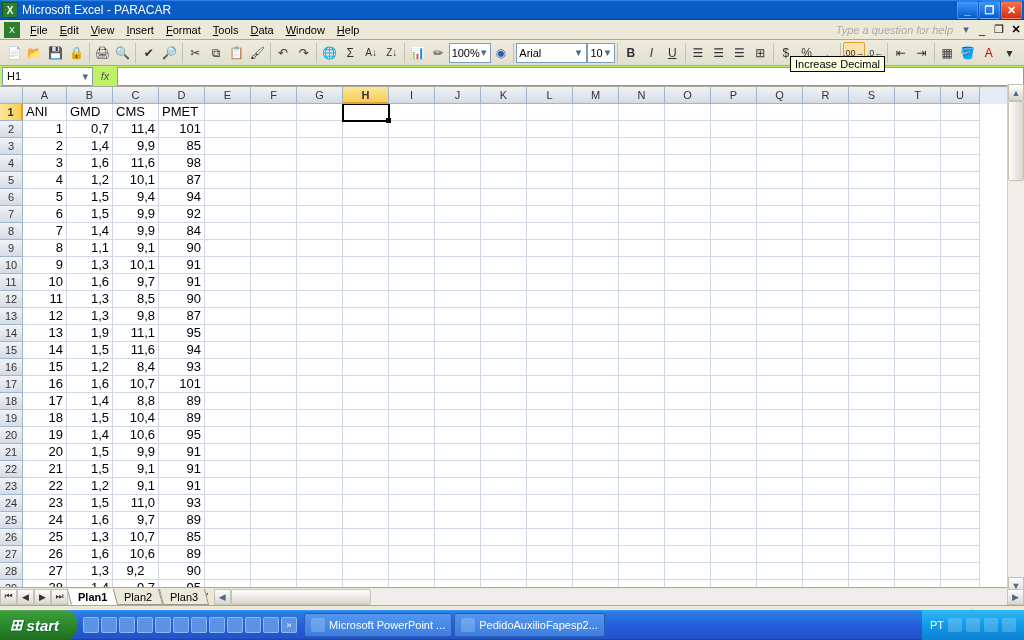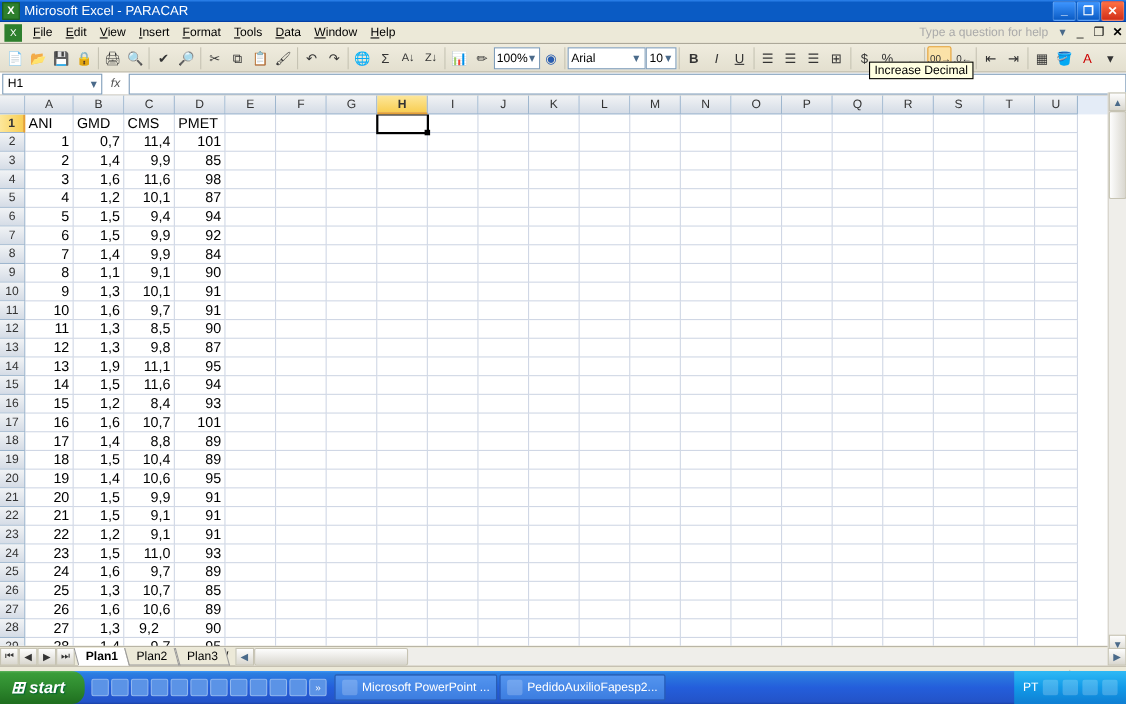--- a/index.html
+++ b/index.html
@@ -10,41 +10,41 @@
 .title-bar .excel-logo { width:16px; height:16px; background:#2d7f2d; margin-right:4px; display:inline-flex; align-items:center; justify-content:center; font-size:10px; font-weight:bold; color:#fff; border:1px solid #1a5a1a;}
 .title-bar .title { font-weight:normal; font-size:12px; flex:0 0 auto; }
 .title-bar .spacer { flex:1; }
 .title-bar .win-btn { width:21px; height:18px; margin-left:1px; background:linear-gradient(to bottom,#3d95ff,#0a5bc4); border:1px solid #fff3; border-radius:2px; display:inline-flex; align-items:center; justify-content:center; font-family:Arial; font-weight:bold; color:#fff; cursor:pointer; }
 .title-bar .win-btn.close { background:linear-gradient(to bottom,#ff7043,#d12f19); }
 
 
 .menu-bar { height:20px; background:#ece9d8; display:flex; align-items:center; padding-left:4px; border-bottom:1px solid #aca899; }
 .menu-bar .doc-icon { width:16px; height:16px; background:#2d7f2d; margin-right:4px; display:inline-flex; align-items:center; justify-content:center; font-size:9px; color:#fff;}
 .menu-bar .menu-item { padding:2px 6px; font-size:11px; cursor:pointer; }
-.menu-bar .help-box { margin-left:auto; color:#aaa; font-size:11px; padding-right:6px; }
+.menu-bar .help-box { margin-left:auto; color:#aaa; font-size:11px; padding-right:6px; font-style:italic; }
 .menu-bar .doc-btns { display:flex; }
 .menu-bar .doc-btn { width:16px; height:14px; margin-left:1px; display:inline-flex; align-items:center; justify-content:center; font-family:Arial; cursor:pointer; }
 .menu-bar .doc-btn.close { color:#000; font-weight:bold;}
 
 
 .toolbar { height:26px; background:linear-gradient(to bottom,#efecde,#e3dfcf); display:flex; align-items:center; padding:0 4px; gap:0; border-bottom:1px solid #aca899; }
 .tb-btn { width:22px; height:22px; display:inline-flex; align-items:center; justify-content:center; cursor:pointer; border-radius:2px; font-size:12px; color:#333; }
 .tb-sep { width:1px; height:20px; background:#c6c3b3; margin:0 2px; }
 .tb-btn.active { background:#fbe2a8; border:1px solid #e5a034; }
 .tb-dropdown { display:inline-flex; align-items:center; height:20px; background:#fff; border:1px solid #7f9db9; padding:0 2px; font-size:11px; }
 .tb-dropdown .dd-arrow { width:12px; text-align:center; color:#4a6a8a; cursor:pointer; }
 .font-combo { width:75px; }
 .size-combo { width:28px; }
 .zoom-combo { width:42px; }
 
 
 .tooltip { position:absolute; top:56px; left:790px; background:#ffffe1; border:1px solid #000; padding:1px 4px; font-size:11px; z-index:100; }
 
 
-.formula-bar { height:21px; background:#ffffff; display:flex; align-items:center; border-bottom:1px solid #aca899; }
+.formula-bar { height:21px; background:#bef264; display:flex; align-items:center; border-bottom:1px solid #aca899; }
 .name-box { width:91px; height:19px; background:#fff; border:1px solid #7f9db9; display:flex; align-items:center; padding:0 4px; font-size:11px; margin-left:2px;}
 .name-box .dd-arrow { margin-left:auto; color:#4a6a8a; cursor:pointer; }
 .fx-label { width:24px; text-align:center; font-style:italic; color:#555; font-size:11px; }
 .formula-input { flex:1; height:19px; background:#fff; border:1px solid #7f9db9; }
 
 
 .grid-area { position:relative; height:500px; background:#fff; display:flex; flex-direction:column; }
 .col-headers { display:flex; height:17px; background:#e4ecf7; }
 .corner { width:23px; height:17px; background:linear-gradient(to bottom,#f1f3f5,#d5dce6); border-right:1px solid #9eb6ce; border-bottom:1px solid #9eb6ce; }
 .col-h { height:17px; background:linear-gradient(to bottom,#f1f3f5,#d5dce6); border-right:1px solid #9eb6ce; border-bottom:1px solid #9eb6ce; text-align:center; font-size:11px; color:#333; line-height:17px; }

